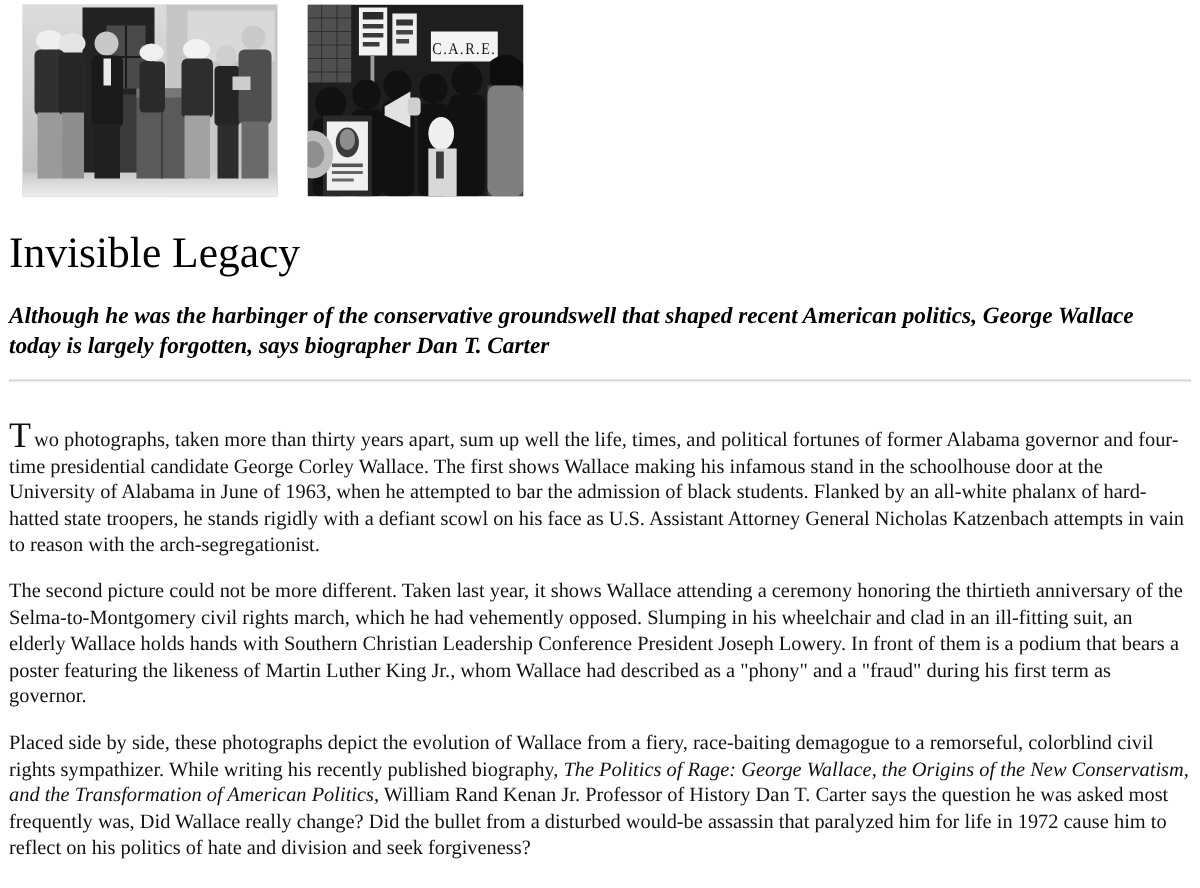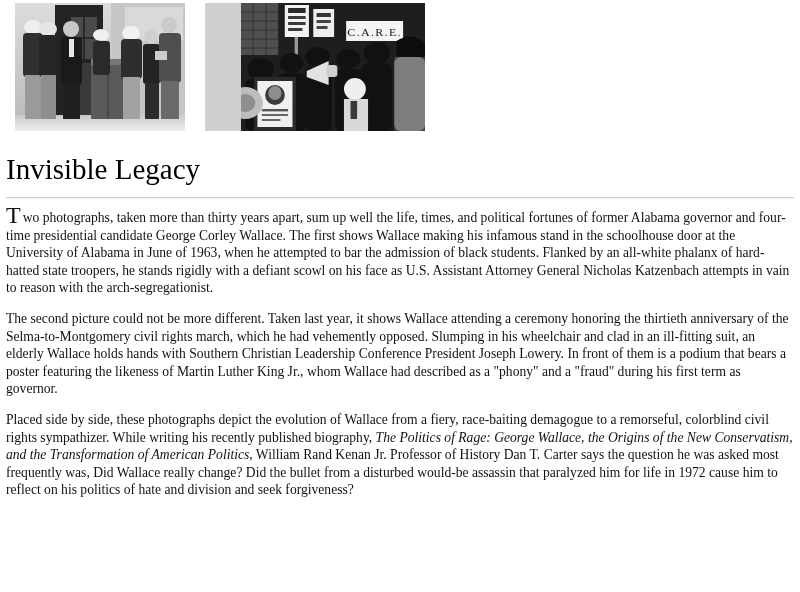--- a/index.html
+++ b/index.html
@@ -36,23 +36,22 @@
     overflow: hidden;
     border: 0;
   }
   .photo-schoolhouse {
     left: 15px;
     width: 170px;
     height: 128px;
   }
   .photo-ceremony {
     left: 205px;
-    width: 184px;
+    width: 144px;
     height: 128px;
-    padding-left: 36px;
   }
   .photo-inner {
     width: 100%;
     height: 100%;
     display: block;
   }
 
   
   .content {
     padding: 0 6px 0 6px;
@@ -90,21 +89,21 @@
 
   
   p.body-text {
     font-size: 13.6px;
     line-height: 17.6px;
     margin: 13px 0 0 0;
     text-align: left;
     color: #111111;
   }
   p.body-text.first {
-    margin-top: 8px;
+    margin-top: 28px;
   }
   .dropcap {
     font-size: 24px;
     line-height: 17px;
     vertical-align: -1px;
     padding-right: 2px;
   }
   .book-title {
     font-style: italic;
   }
@@ -263,20 +262,21 @@
         <ellipse cx="4" cy="100" rx="16" ry="16" fill="#bdbdbd"></ellipse>
         <ellipse cx="4" cy="100" rx="9" ry="9" fill="#8f8f8f"></ellipse>
       </svg>
     </div>
   </div>
 
   <div class="content">
 
     <h1 class="headline">Invisible Legacy</h1>
 
+    <div class="deck">Although he was the harbinger of the conservative groundswell that shaped recent American politics, George Wallace today is largely forgotten, says biographer Dan T. Carter</div>
 
 
     <hr class="rule">
 
     <p class="body-text first"><span class="dropcap">T</span><span>wo photographs, taken more than thirty years apart, sum up well the life, times, and political fortunes of former Alabama governor and four-time presidential candidate George Corley Wallace. The first shows Wallace making his infamous stand in the schoolhouse door at the University of Alabama in June of 1963, when he attempted to bar the admission of black students. Flanked by an all-white phalanx of hard-hatted state troopers, he stands rigidly with a defiant scowl on his face as U.S. Assistant Attorney General Nicholas Katzenbach attempts in vain to reason with the arch-segregationist.</span></p>
 
     <p class="body-text">The second picture could not be more different. Taken last year, it shows Wallace attending a ceremony honoring the thirtieth anniversary of the Selma-to-Montgomery civil rights march, which he had vehemently opposed. Slumping in his wheelchair and clad in an ill-fitting suit, an elderly Wallace holds hands with Southern Christian Leadership Conference President Joseph Lowery. In front of them is a podium that bears a poster featuring the likeness of Martin Luther King Jr., whom Wallace had described as a "phony" and a "fraud" during his first term as governor.</p>
 
     <p class="body-text"><span>Placed side by side, these photographs depict the evolution of Wallace from a fiery, race-baiting demagogue to a remorseful, colorblind civil rights sympathizer. While writing his recently published biography, </span><span class="book-title">The Politics of Rage: George Wallace, the Origins of the New Conservatism, and the Transformation of American Politics</span><span>, William Rand Kenan Jr. Professor of History Dan T. Carter says the question he was asked most frequently was, Did Wallace really change? Did the bullet from a disturbed would-be assassin that paralyzed him for life in 1972 cause him to reflect on his politics of hate and division and seek forgiveness?</span></p>
 

